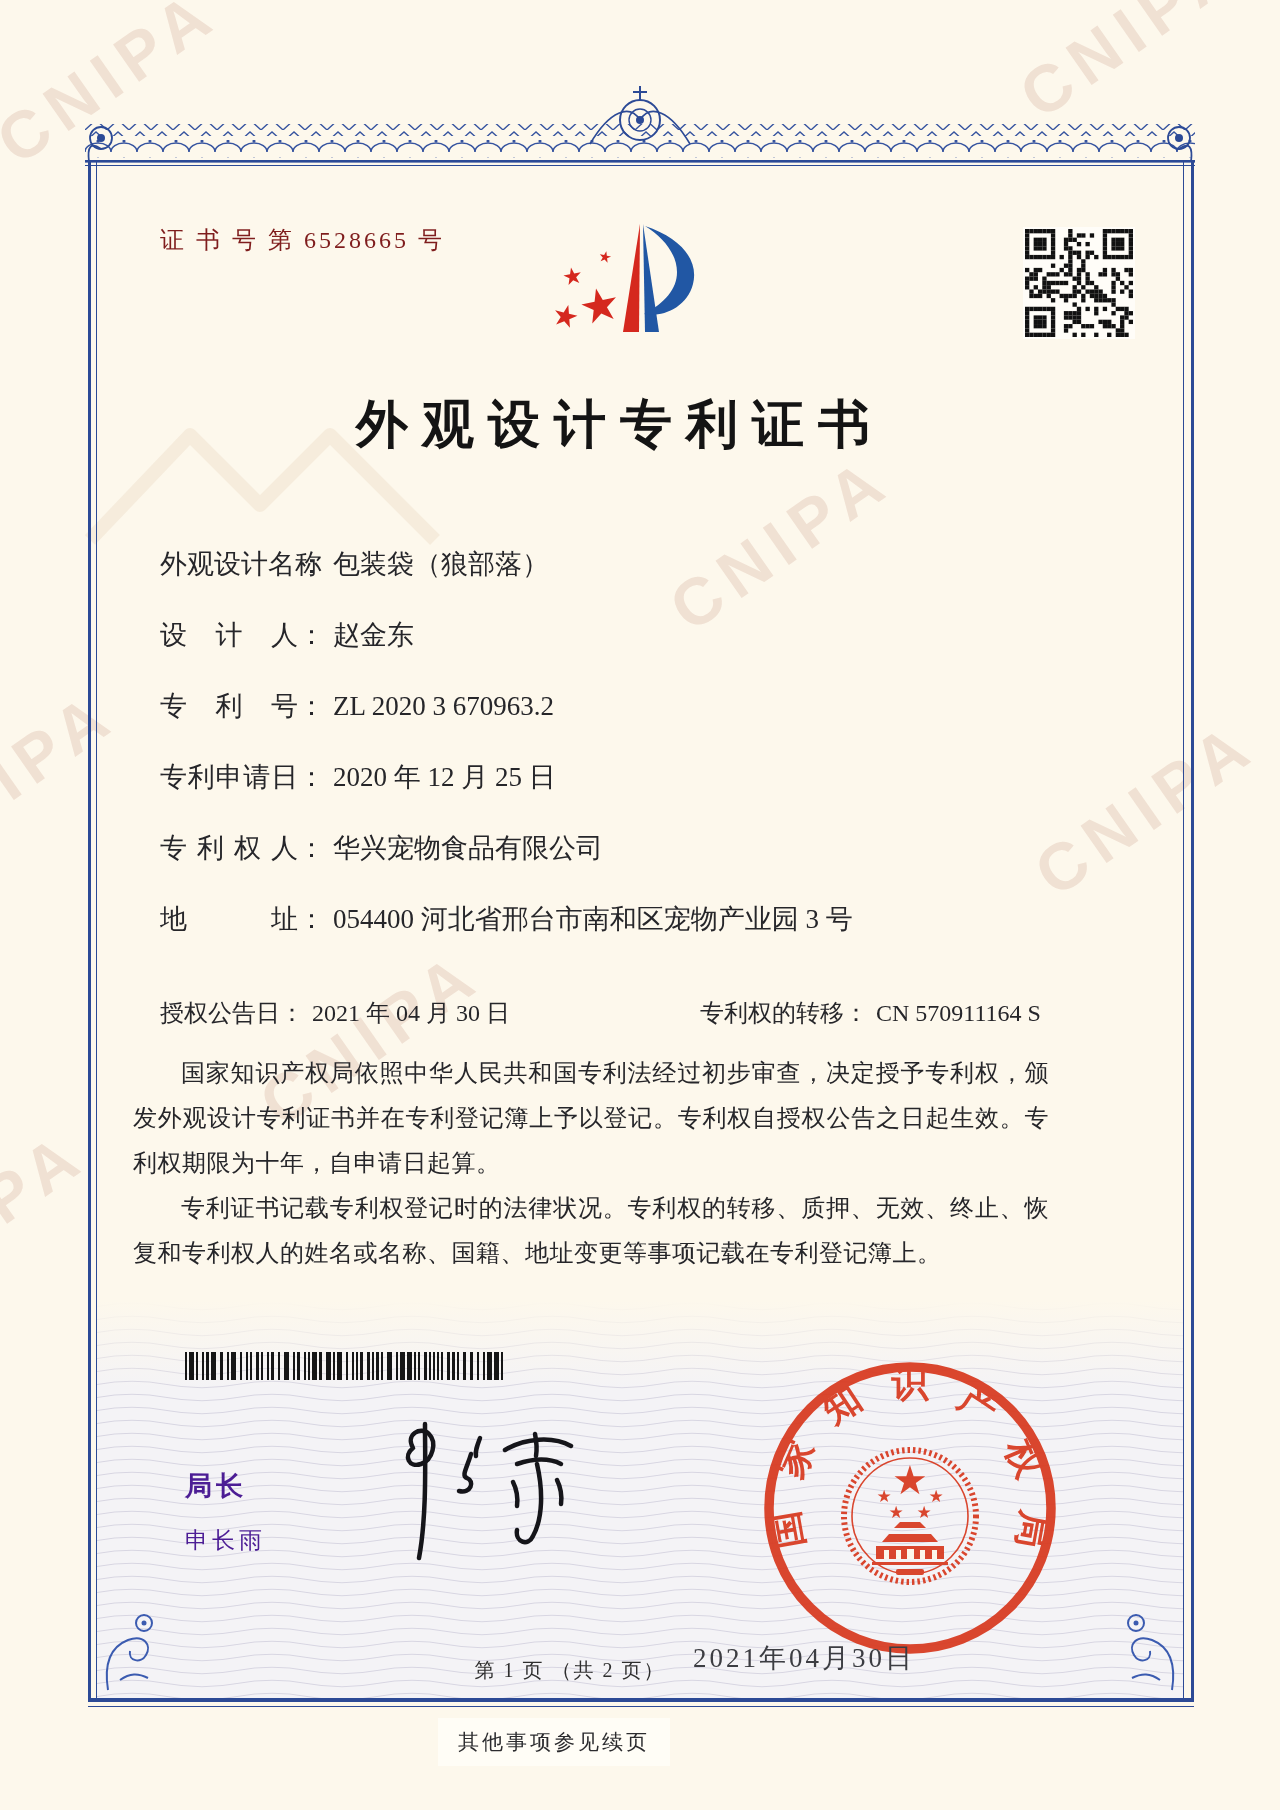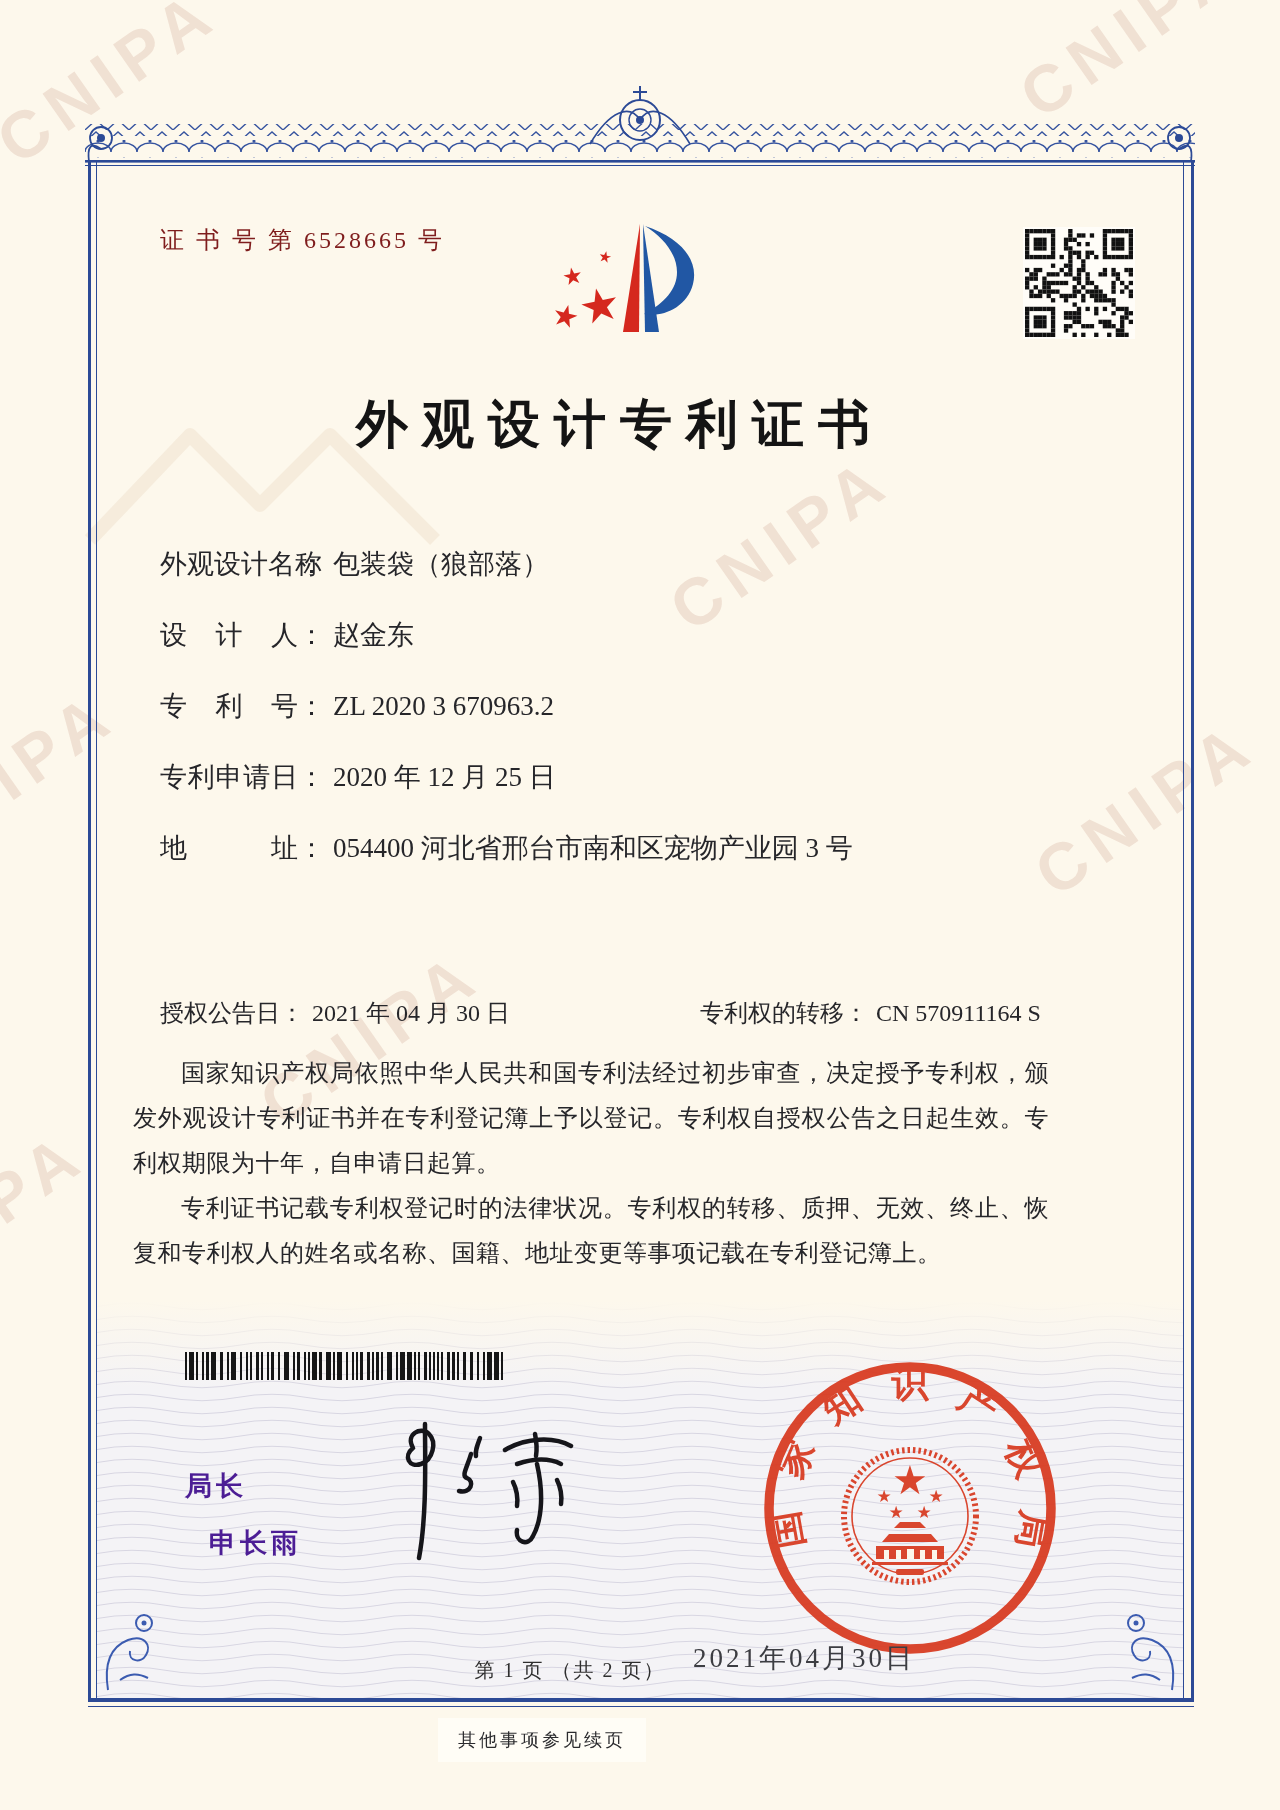--- a/index.html
+++ b/index.html
@@ -41,31 +41,31 @@
 
   
   #waves{position:absolute; left:97px; top:1300px; width:1086px; height:398px; z-index:0;}
   #waves-fade{position:absolute; left:97px; top:1300px; width:1086px; height:90px; z-index:0;
               background:linear-gradient(180deg,#fdf8ec 0%, rgba(253,248,236,0) 100%);}
 
   #barcode{position:absolute; left:185px; top:1352px; z-index:5;}
 
   #director{position:absolute; left:185px; top:1468px; z-index:5; font-family:"Liberation Sans", sans-serif; color:#4c1d95;}
   #director .role{font-size:27px; letter-spacing:4px; font-weight:600;}
-  #director .name{font-size:27px; letter-spacing:4px; font-weight:700; margin-top:21px;margin-left:24px;}
+  #director .name{font-size:23px; letter-spacing:4px; font-weight:400; margin-top:21px;}
   #signature{position:absolute; left:385px; top:1420px; z-index:5;}
 
   #seal{position:absolute; left:760px; top:1358px; z-index:6; opacity:.93;}
   #seal-date{position:absolute; left:693px; top:1640px; width:320px; font-size:27px; letter-spacing:3px;
              color:#3c3d42; z-index:7; white-space:nowrap;}
 
   #page-info{position:absolute; left:450px; top:1657px; width:240px; text-align:center;
              font-size:20px; letter-spacing:2px; color:#2e2e2e; z-index:5;}
   #cont-note{position:absolute; left:438px; top:1718px; background:#fffdf6; padding:10px 20px;
-             font-size:18px; letter-spacing:3px; color:#2b2b2e; z-index:5;}
+             font-size:21px; letter-spacing:3px; color:#2b2b2e; z-index:5;}
 </style>
 </head>
 <body>
 
 <div id="page">
 
   <svg id="waves" width="1086" height="398" viewBox="0 0 1086 398">
     <defs>
       <pattern id="wv" width="140" height="13" patternUnits="userSpaceOnUse">
         <path d="M0 6.5 Q35 0 70 6.5 T140 6.5" fill="none" stroke="#d8d6e2" stroke-width="1.2"></path>
@@ -443,20 +443,23 @@
     <div class="frow">
       <span class="flabel">设计人</span><span>：</span><span class="fvalue">赵金东</span>
     </div>
     <div class="frow">
       <span class="flabel">专利号</span><span>：</span><span class="fvalue">ZL 2020 3 670963.2</span>
     </div>
     <div class="frow">
       <span class="flabel">专利申请日</span><span>：</span><span class="fvalue">2020 年 12 月 25 日</span>
     </div>
     <div class="frow">
+      <span class="flabel">专利权人</span><span>：</span><span class="fvalue">华兴宠物食品有限公司</span>
+    </div>
+    <div class="frow">
       <span class="flabel">地址</span><span>：</span><span class="fvalue">054400 河北省邢台市南和区宠物产业园 3 号</span>
     </div>
   </div>
 
   <div id="grant-row">
     <span>授权公告日</span><span>：</span><span class="fvalue">2021 年 04 月 30 日</span>
     <span id="grant-right">
       <span>专利权的转移</span><span>：</span><span class="fvalue">CN 570911164 S</span>
     </span>
   </div>

